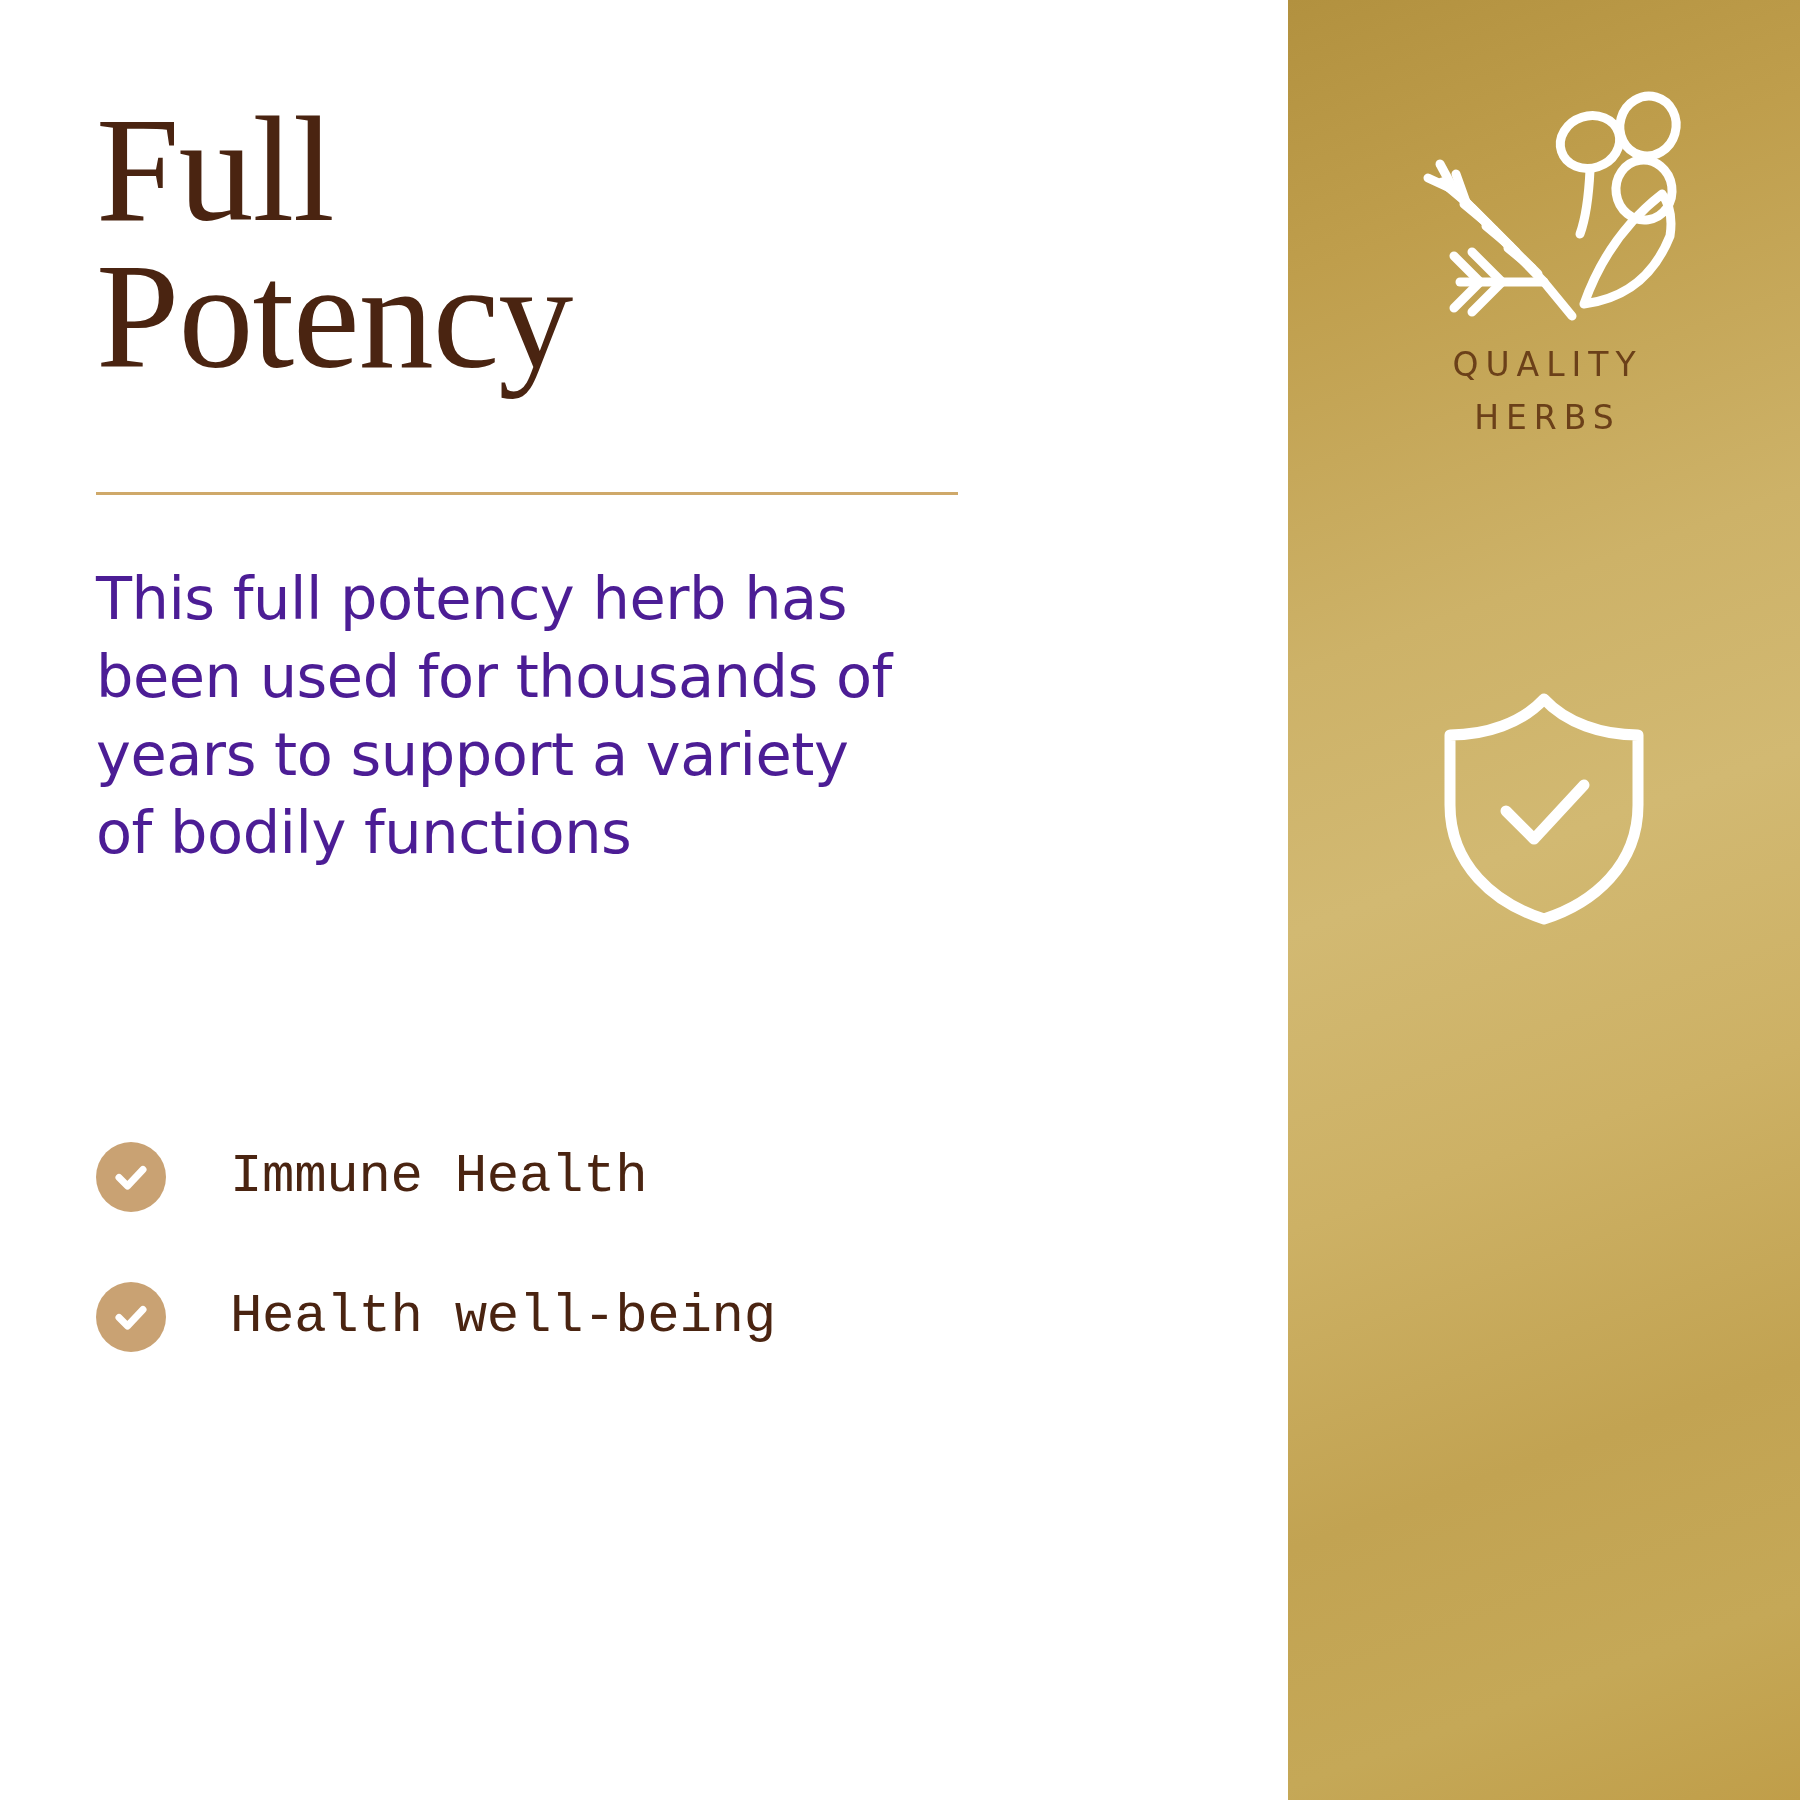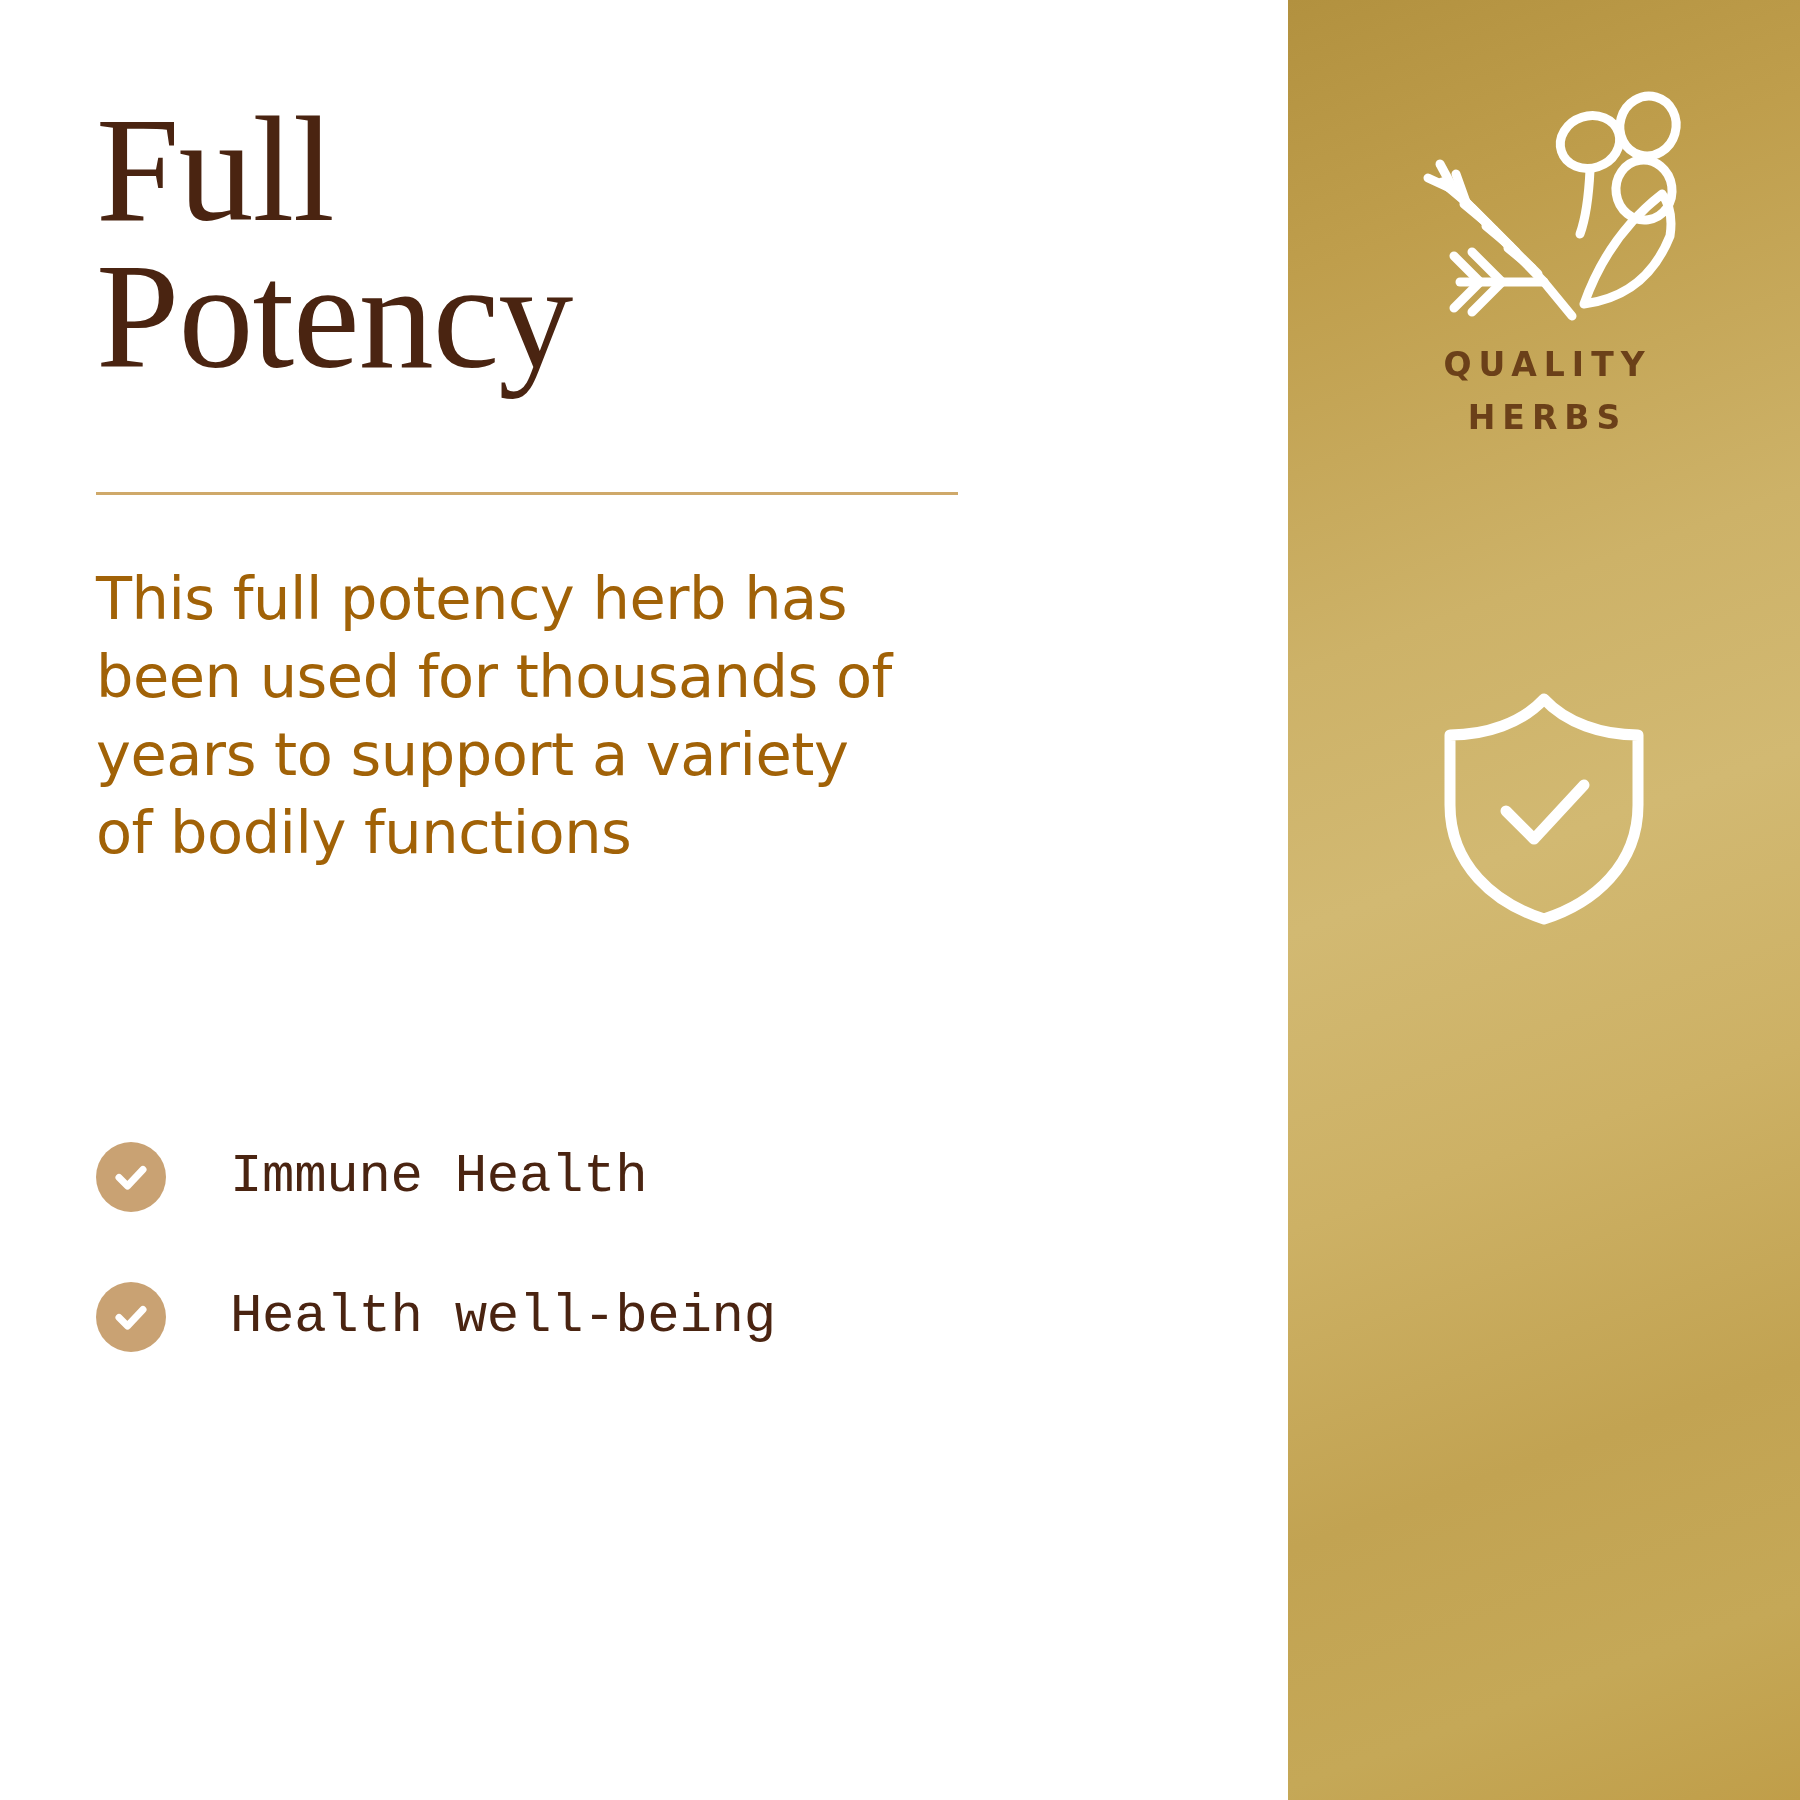--- a/index.html
+++ b/index.html
@@ -29,21 +29,21 @@
   .divider{
     position:absolute;left:96px;top:492px;width:862px;height:3px;
     background:#cfa96a;
   }
   .body-copy{
     position:absolute;left:96px;top:560px;width:800px;
     font-family:"DejaVu Sans","Liberation Sans",sans-serif;
     font-size:59px;
     line-height:1.32;
     font-weight:400;
-    color:#a16207;
+    color:#4c1d95;
     letter-spacing:-0.5px;
   }
   .supports-heading{
     position:absolute;left:96px;top:1016px;
     font-family:"DejaVu Sans","Liberation Sans",sans-serif;
     font-size:53px;
     font-weight:700;
     color:#4a2411;
     letter-spacing:0.5px;
   }
@@ -88,21 +88,21 @@
   .feature{
     position:absolute;left:0;width:512px;text-align:center;
   }
   .feature .icon-wrap{
     display:flex;align-items:center;justify-content:center;
     height:260px;
   }
   .feature .caption{
     font-family:"DejaVu Sans","Liberation Sans",sans-serif;
     font-size:33px;
-    font-weight:700;
+    font-weight:400;
     color:#6b4019;
     letter-spacing:7px;
     line-height:1.62;
     text-transform:uppercase;
     white-space:pre-line;
     padding-left:7px;
   }
   #feature-0{top:78px;}
   #feature-1{top:682px;}
   #feature-2{top:1246px;}

